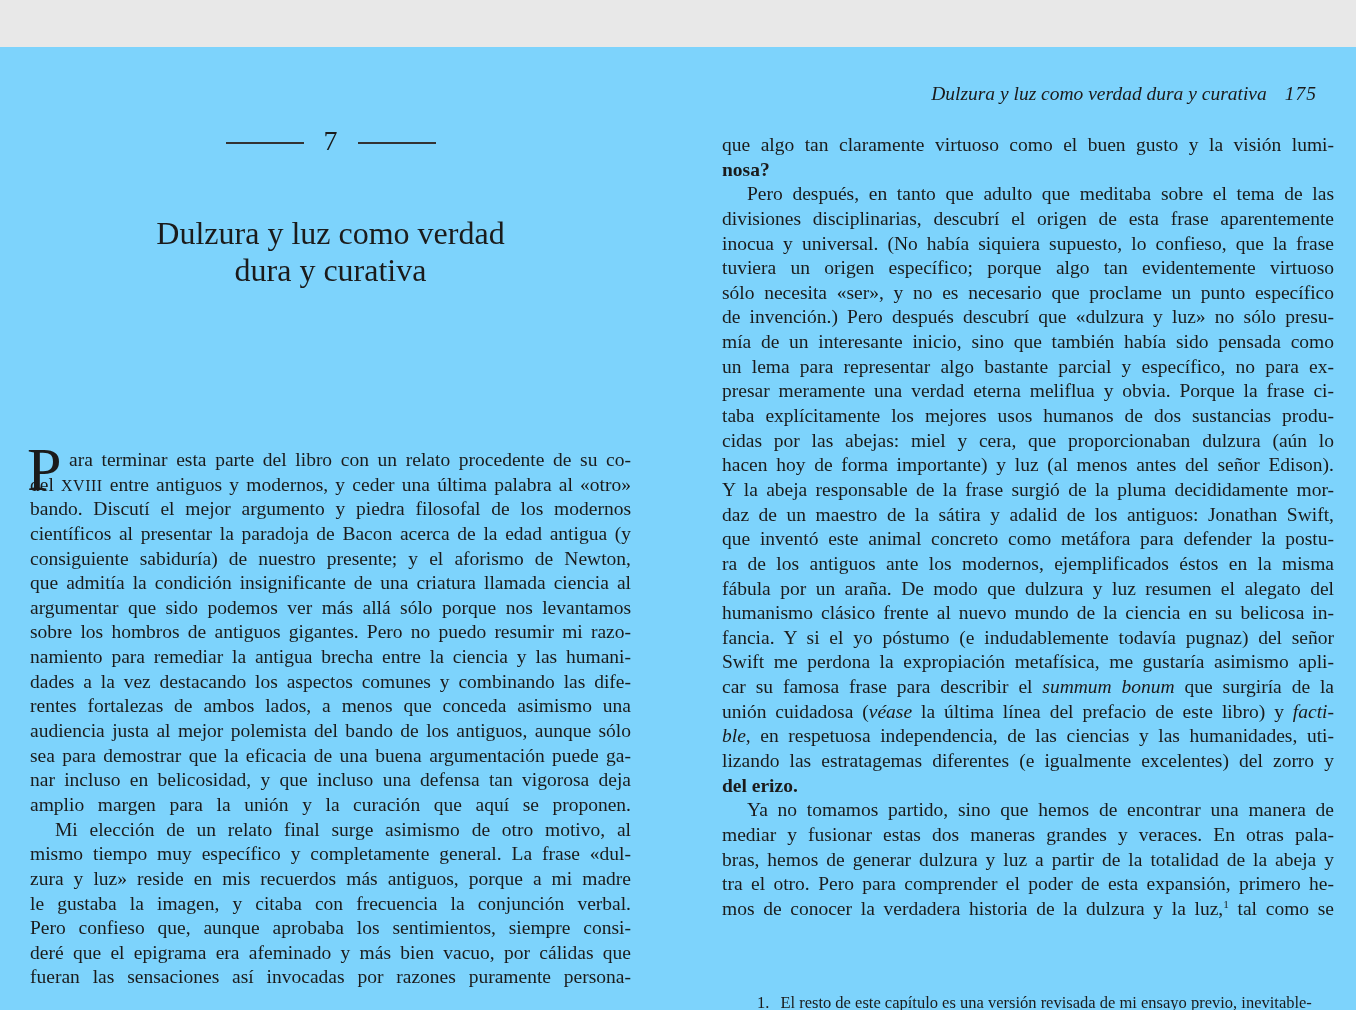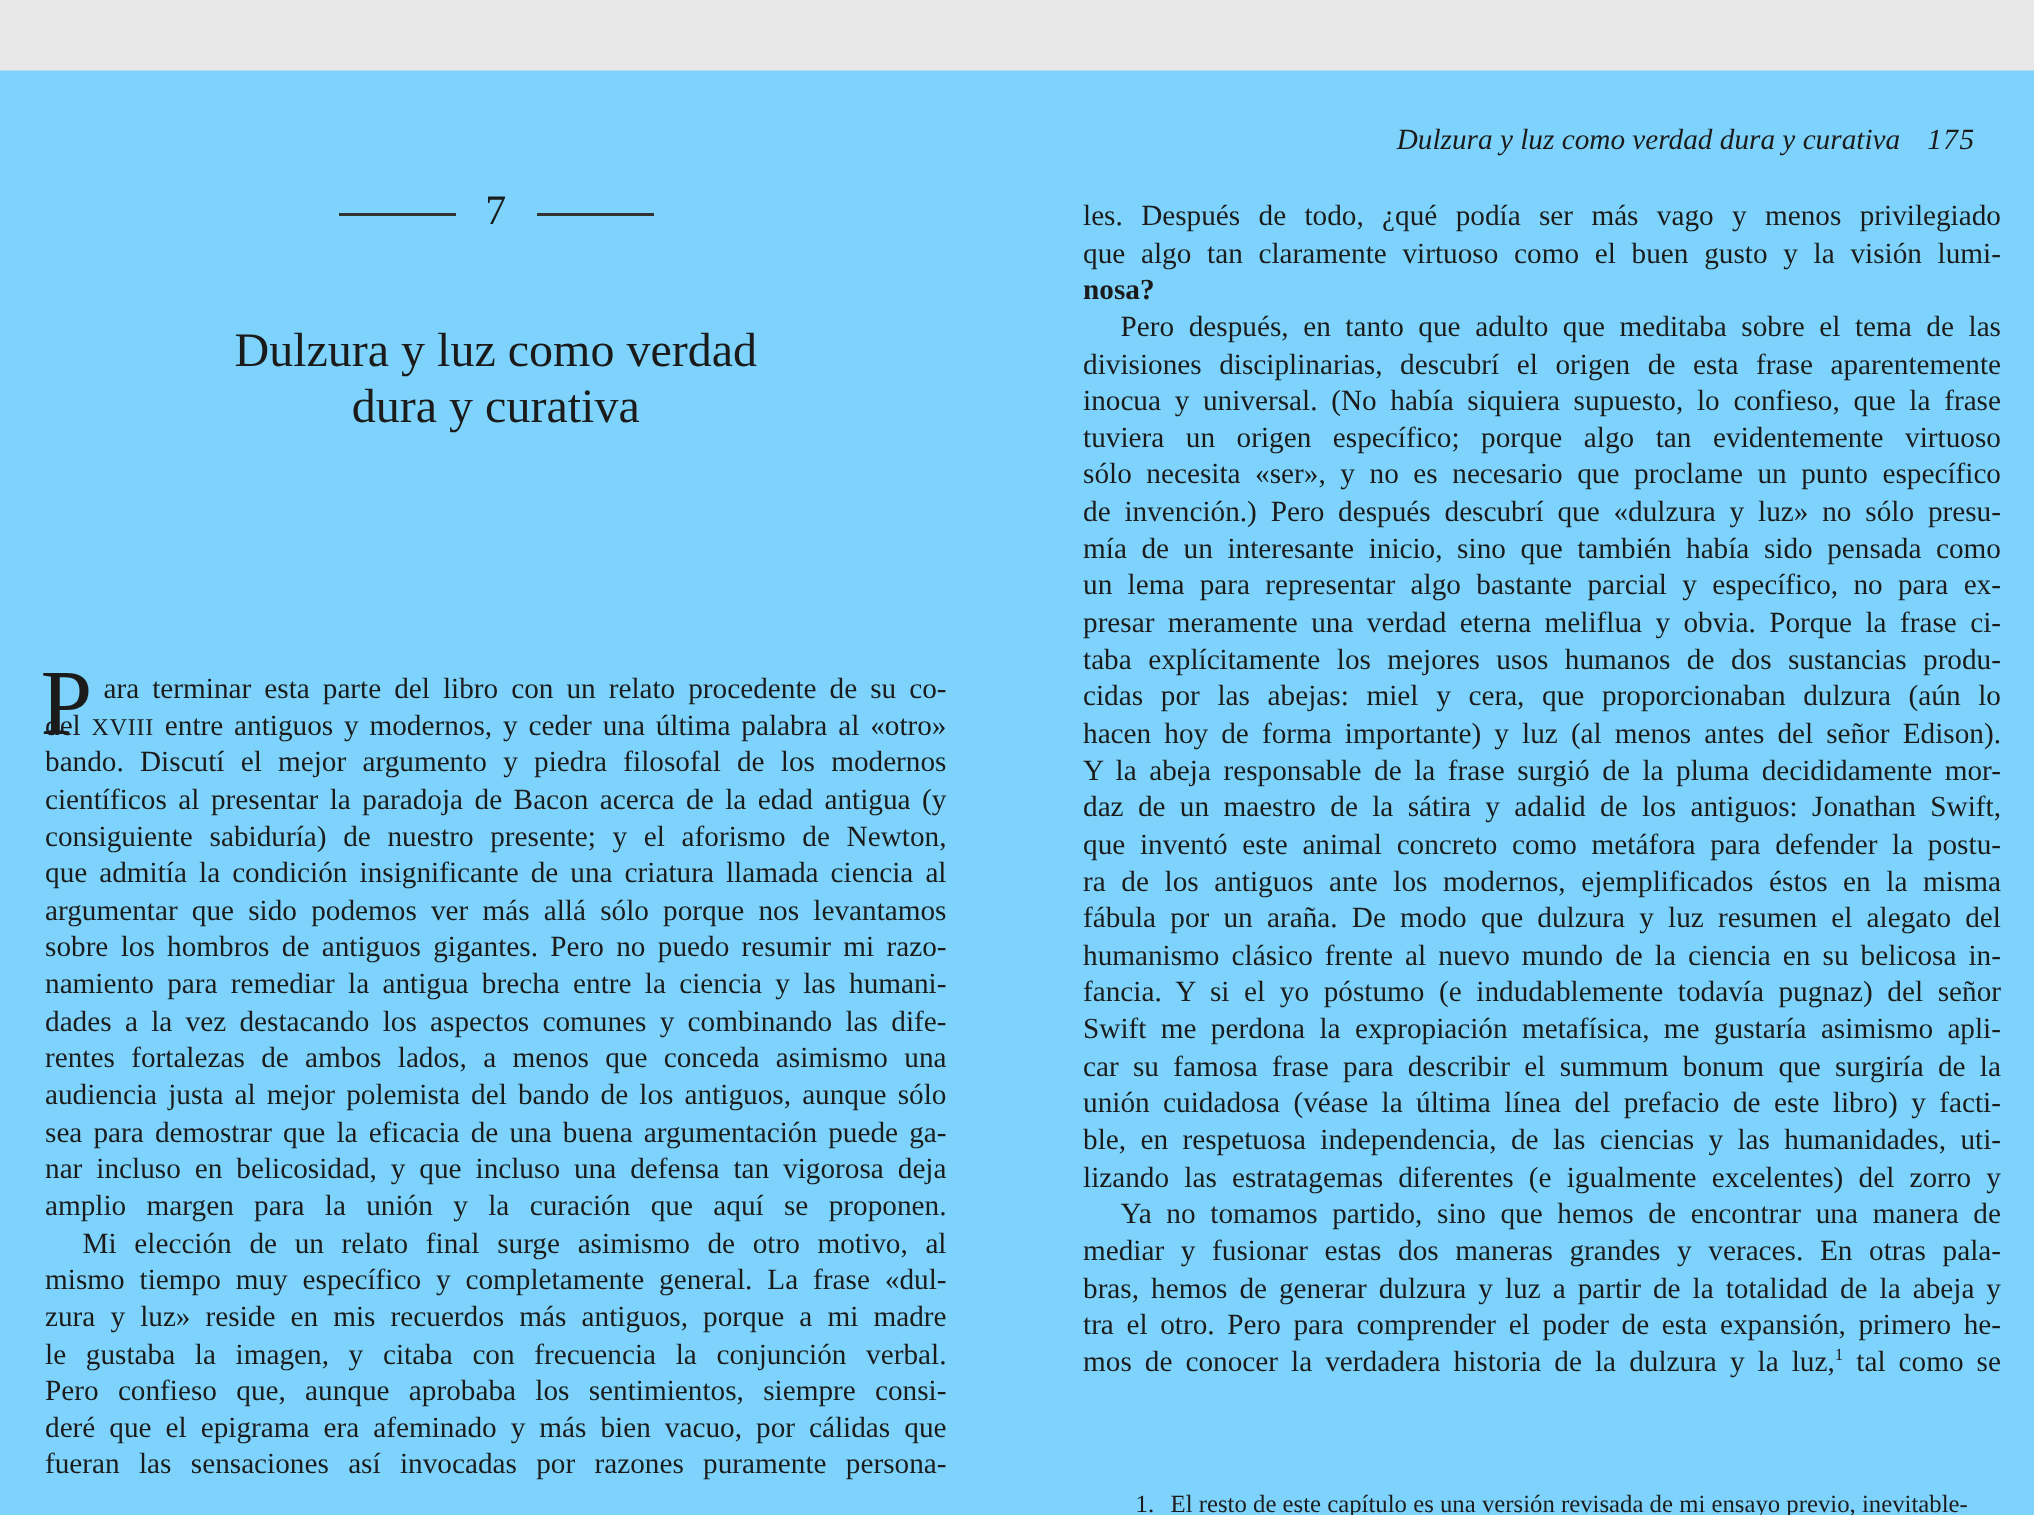--- a/index.html
+++ b/index.html
@@ -38,21 +38,21 @@
     white-space:nowrap;
   }
   .bline.end { text-align-last:left;font-weight:bold; }
   .bline.indent { padding-left:25px; }
   .bline.dc1 { padding-left:39px; }
   .bline.dc2 { padding-left:61px; }
   .dropcap {
     position:absolute; left:-3px; top:-5px;
     font-size:62px; line-height:52px;
   }
-  .i { }
+  .i { font-style:italic; }
   .sc { font-size:0.82em; letter-spacing:0.5px; }
   .sup { vertical-align:super; font-size:0.58em; line-height:0; }
   
   .footnote {
     position:absolute; left:757px; top:945px; width:580px;
     font-size:16.5px; line-height:21px; white-space:nowrap;
   }
   .footnote .fn-marker { margin-right:11px; }
   .scan-artifact {
     position:absolute; left:517px; top:1001px; width:16px; height:2px;
@@ -104,21 +104,20 @@
         <div class="bline">zura y luz» reside en mis recuerdos más antiguos, porque a mi madre</div>
         <div class="bline">le gustaba la imagen, y citaba con frecuencia la conjunción verbal.</div>
         <div class="bline">Pero confieso que, aunque aprobaba los sentimientos, siempre consi-</div>
         <div class="bline">deré que el epigrama era afeminado y más bien vacuo, por cálidas que</div>
         <div class="bline">fueran las sensaciones así invocadas por razones puramente persona-</div>
       </div>
     </div>
 
   <div class="col col-right">
       <div class="para">
-        <div class="bline">les. Después de todo, ¿qué podía ser más vago y menos privilegiado</div>
         <div class="bline">que algo tan claramente virtuoso como el buen gusto y la visión lumi-</div>
         <div class="bline end">nosa?</div>
       </div>
       <div class="para">
         <div class="bline indent">Pero después, en tanto que adulto que meditaba sobre el tema de las</div>
         <div class="bline">divisiones disciplinarias, descubrí el origen de esta frase aparentemente</div>
         <div class="bline">inocua y universal. (No había siquiera supuesto, lo confieso, que la frase</div>
         <div class="bline">tuviera un origen específico; porque algo tan evidentemente virtuoso</div>
         <div class="bline">sólo necesita «ser», y no es necesario que proclame un punto específico</div>
         <div class="bline">de invención.) Pero después descubrí que «dulzura y luz» no sólo presu-</div>
@@ -133,20 +132,21 @@
         <div class="bline">que inventó este animal concreto como metáfora para defender la postu-</div>
         <div class="bline">ra de los antiguos ante los modernos, ejemplificados éstos en la misma</div>
         <div class="bline">fábula por un araña. De modo que dulzura y luz resumen el alegato del</div>
         <div class="bline">humanismo clásico frente al nuevo mundo de la ciencia en su belicosa in-</div>
         <div class="bline">fancia. Y si el yo póstumo (e indudablemente todavía pugnaz) del señor</div>
         <div class="bline">Swift me perdona la expropiación metafísica, me gustaría asimismo apli-</div>
         <div class="bline">car su famosa frase para describir el <span class="i">summum bonum</span> que surgiría de la</div>
         <div class="bline">unión cuidadosa (<span class="i">véase</span> la última línea del prefacio de este libro) y <span class="i">facti-</span></div>
         <div class="bline"><span class="i">ble</span>, en respetuosa independencia, de las ciencias y las humanidades, uti-</div>
         <div class="bline">lizando las estratagemas diferentes (e igualmente excelentes) del zorro y</div>
+        <div class="bline end">del erizo.</div>
       </div>
       <div class="para">
         <div class="bline indent">Ya no tomamos partido, sino que hemos de encontrar una manera de</div>
         <div class="bline">mediar y fusionar estas dos maneras grandes y veraces. En otras pala-</div>
         <div class="bline">bras, hemos de generar dulzura y luz a partir de la totalidad de la abeja y</div>
         <div class="bline">tra el otro. Pero para comprender el poder de esta expansión, primero he-</div>
         <div class="bline">mos de conocer la verdadera historia de la dulzura y la luz,<span class="sup">1</span> tal como se</div>
       </div>
     </div>
 

